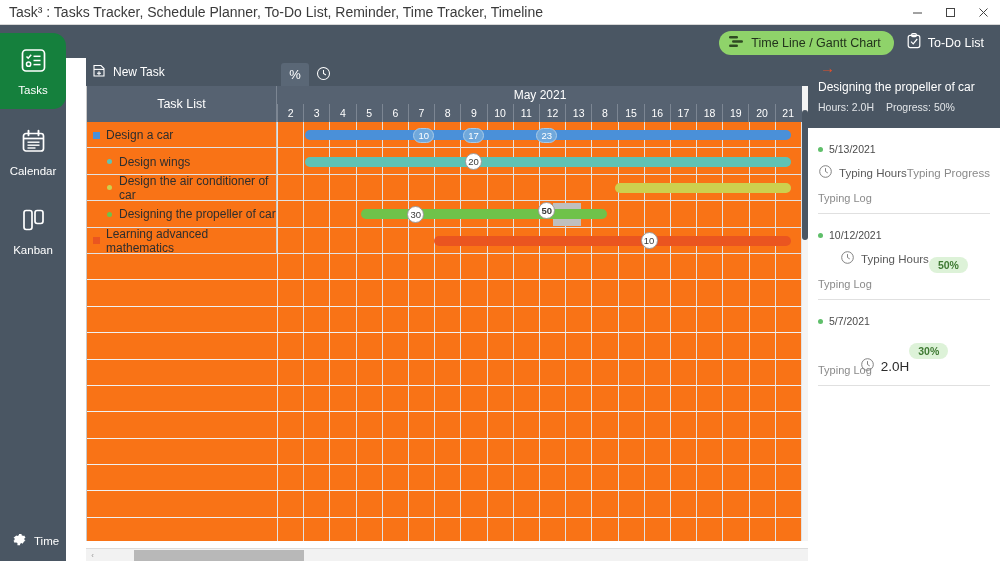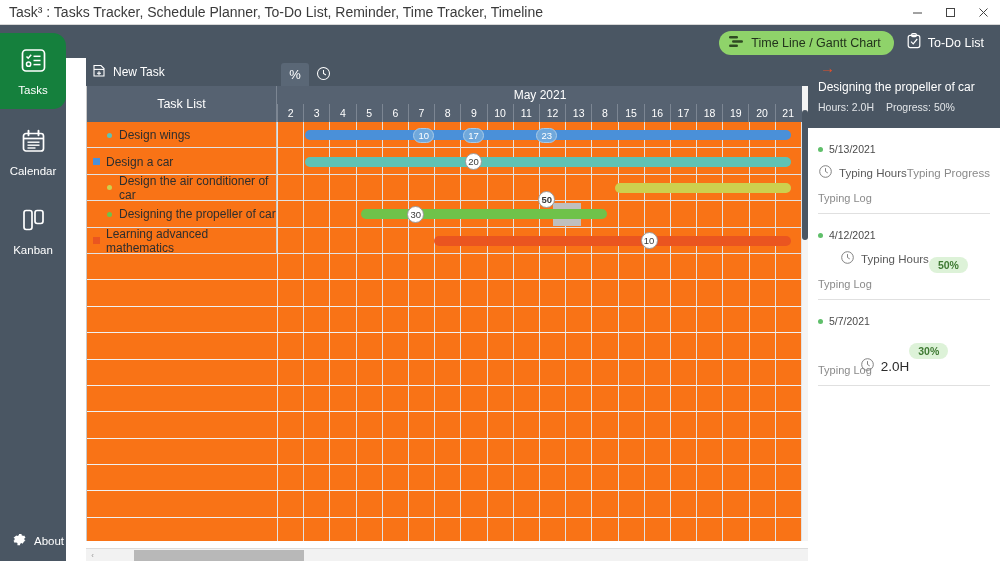--- a/index.html
+++ b/index.html
@@ -404,21 +404,21 @@
       </span>
       <span class="side-label">Kanban</span>
     </div>
     <div class="side-about">
       <span>
         <svg width="15" height="15" viewBox="0 0 16 16">
           <path fill="#fff" d="M8 5.1a2.9 2.9 0 100 5.8 2.9 2.9 0 000-5.8zm0 4.3a1.4 1.4 0 110-2.8 1.4 1.4 0 010 2.8z"></path>
           <path fill="#fff" d="M14.4 9.2l-1.2-.7c.1-.3.1-.6.1-.9s0-.6-.1-.9l1.2-.7-1.4-2.4-1.2.7c-.5-.4-1-.7-1.6-.9V2h-2.8v1.4c-.6.2-1.1.5-1.6.9l-1.2-.7L1.6 6l1.2.7c-.1.3-.1.6-.1.9s0 .6.1.9L1.6 9.2 3 11.6l1.2-.7c.5.4 1 .7 1.6.9V14h2.8v-1.4c.6-.2 1.1-.5 1.6-.9l1.2.7 1.4-2.4z"></path>
         </svg>
       </span>
-      <span>About</span>
+      <span>Time</span>
     </div>
   </div>
 
   <div class="toolbar">
     <div class="newtask">
       <span>
         <svg width="14" height="14" viewBox="0 0 14 14">
           <path d="M2 1.5h7l3 3V12H2z" fill="none" stroke="#fff" stroke-width="1.1"></path>
           <line x1="2" y1="5.4" x2="12" y2="5.4" stroke="#fff" stroke-width="1.1"></line>
           <line x1="7" y1="7.3" x2="7" y2="11.2" stroke="#fff" stroke-width="1.1"></line>
@@ -507,29 +507,29 @@
           <div class="erow"></div>
           <div class="erow"></div>
           <div class="erow"></div>
           <div class="erow"></div>
           <div class="erow"></div>
           <div class="erow"></div>
           <div class="erow"></div>
         </div>
       <div class="rows" id="task-rows">
           <div class="trow">
+            <div class="tname lvl0">
+              <span class="bullet-sq" style="background: rgb(74, 144, 217);"></span>
+              <span>Design a car</span>
+            </div>
+          </div>
+          <div class="trow">
             <div class="tname lvl1">
               <span class="bullet-dot" style="background: rgb(95, 194, 180);"></span>
               <span>Design wings</span>
-            </div>
-          </div>
-          <div class="trow">
-            <div class="tname lvl0">
-              <span class="bullet-sq" style="background: rgb(74, 144, 217);"></span>
-              <span>Design a car</span>
             </div>
           </div>
           <div class="trow">
             <div class="tname lvl1">
               <span class="bullet-dot" style="background: rgb(205, 208, 78);"></span>
               <span>Design the air conditioner of car</span>
             </div>
           </div>
           <div class="trow">
             <div class="tname lvl1">
@@ -548,21 +548,21 @@
           <div class="sel-block" style="left: 276.41px; top: 81.2px; width: 27.51px; height: 22.4px; background: rgb(191, 191, 191);"></div>
           <div class="bar thick" style="left: 27.51px; width: 486.01px; top: 8.2px; background: rgb(74, 144, 217);"></div>
           <div class="marker blue" style="left: 136.22px; top: 5.7px;">10</div>
           <div class="marker blue" style="left: 186px; top: 5.7px;">17</div>
           <div class="marker blue" style="left: 259.36px; top: 5.7px;">23</div>
           <div class="bar thick" style="left: 27.51px; width: 486.01px; top: 34.6px; background: rgb(95, 194, 180);"></div>
           <div class="marker circle" style="left: 188px; top: 31.1px;">20</div>
           <div class="bar thick" style="left: 337.98px; width: 175.54px; top: 61px; background: rgb(205, 208, 78);"></div>
           <div class="bar thick" style="left: 83.84px; width: 246.28px; top: 87.4px; background: rgb(111, 194, 74);"></div>
           <div class="marker circle" style="left: 130.36px; top: 83.9px;">30</div>
-          <div class="marker circle" style="left: 261.36px; top: 69px; font-weight: bold;">50</div>
+          <div class="marker circle" style="left: 261.36px; top: 80px; font-weight: bold;">50</div>
           <div class="bar thick" style="left: 157.2px; width: 356.32px; top: 113.8px; background: rgb(234, 85, 32);"></div>
           <div class="marker circle" style="left: 363.54px; top: 110.3px;">10</div>
         </div>
     </div>
   </div>
 
   <div class="scroll-right-strip"></div>
   <div class="vthumb"></div>
 
   <div class="rpanel">
@@ -591,21 +591,21 @@
               <span>Typing Hours</span>
             </div>
             <div class="log-prog-plain">Typing Progress</div>
           </div>
           <div class="log-note">Typing Log</div>
           <div class="log-sep"></div>
         </div>
         <div class="log-entry">
           <div class="log-date">
             <span class="gdot"></span>
-            <span>4/12/2021</span>
+            <span>10/12/2021</span>
           </div>
           <div class="log-row">
             <div class="log-hours">
               <span><svg width="15" height="15" viewBox="0 0 16 16">
                   <circle cx="8" cy="8" r="6.2" fill="none" stroke="#7a7a7a" stroke-width="1"></circle>
                   <polyline points="8,4.4 8,8 10.4,9.5" fill="none" stroke="#7a7a7a" stroke-width="1"></polyline>
                 </svg></span>
               <span>Typing Hours</span>
             </div>
             <div class="pct">50%</div>

